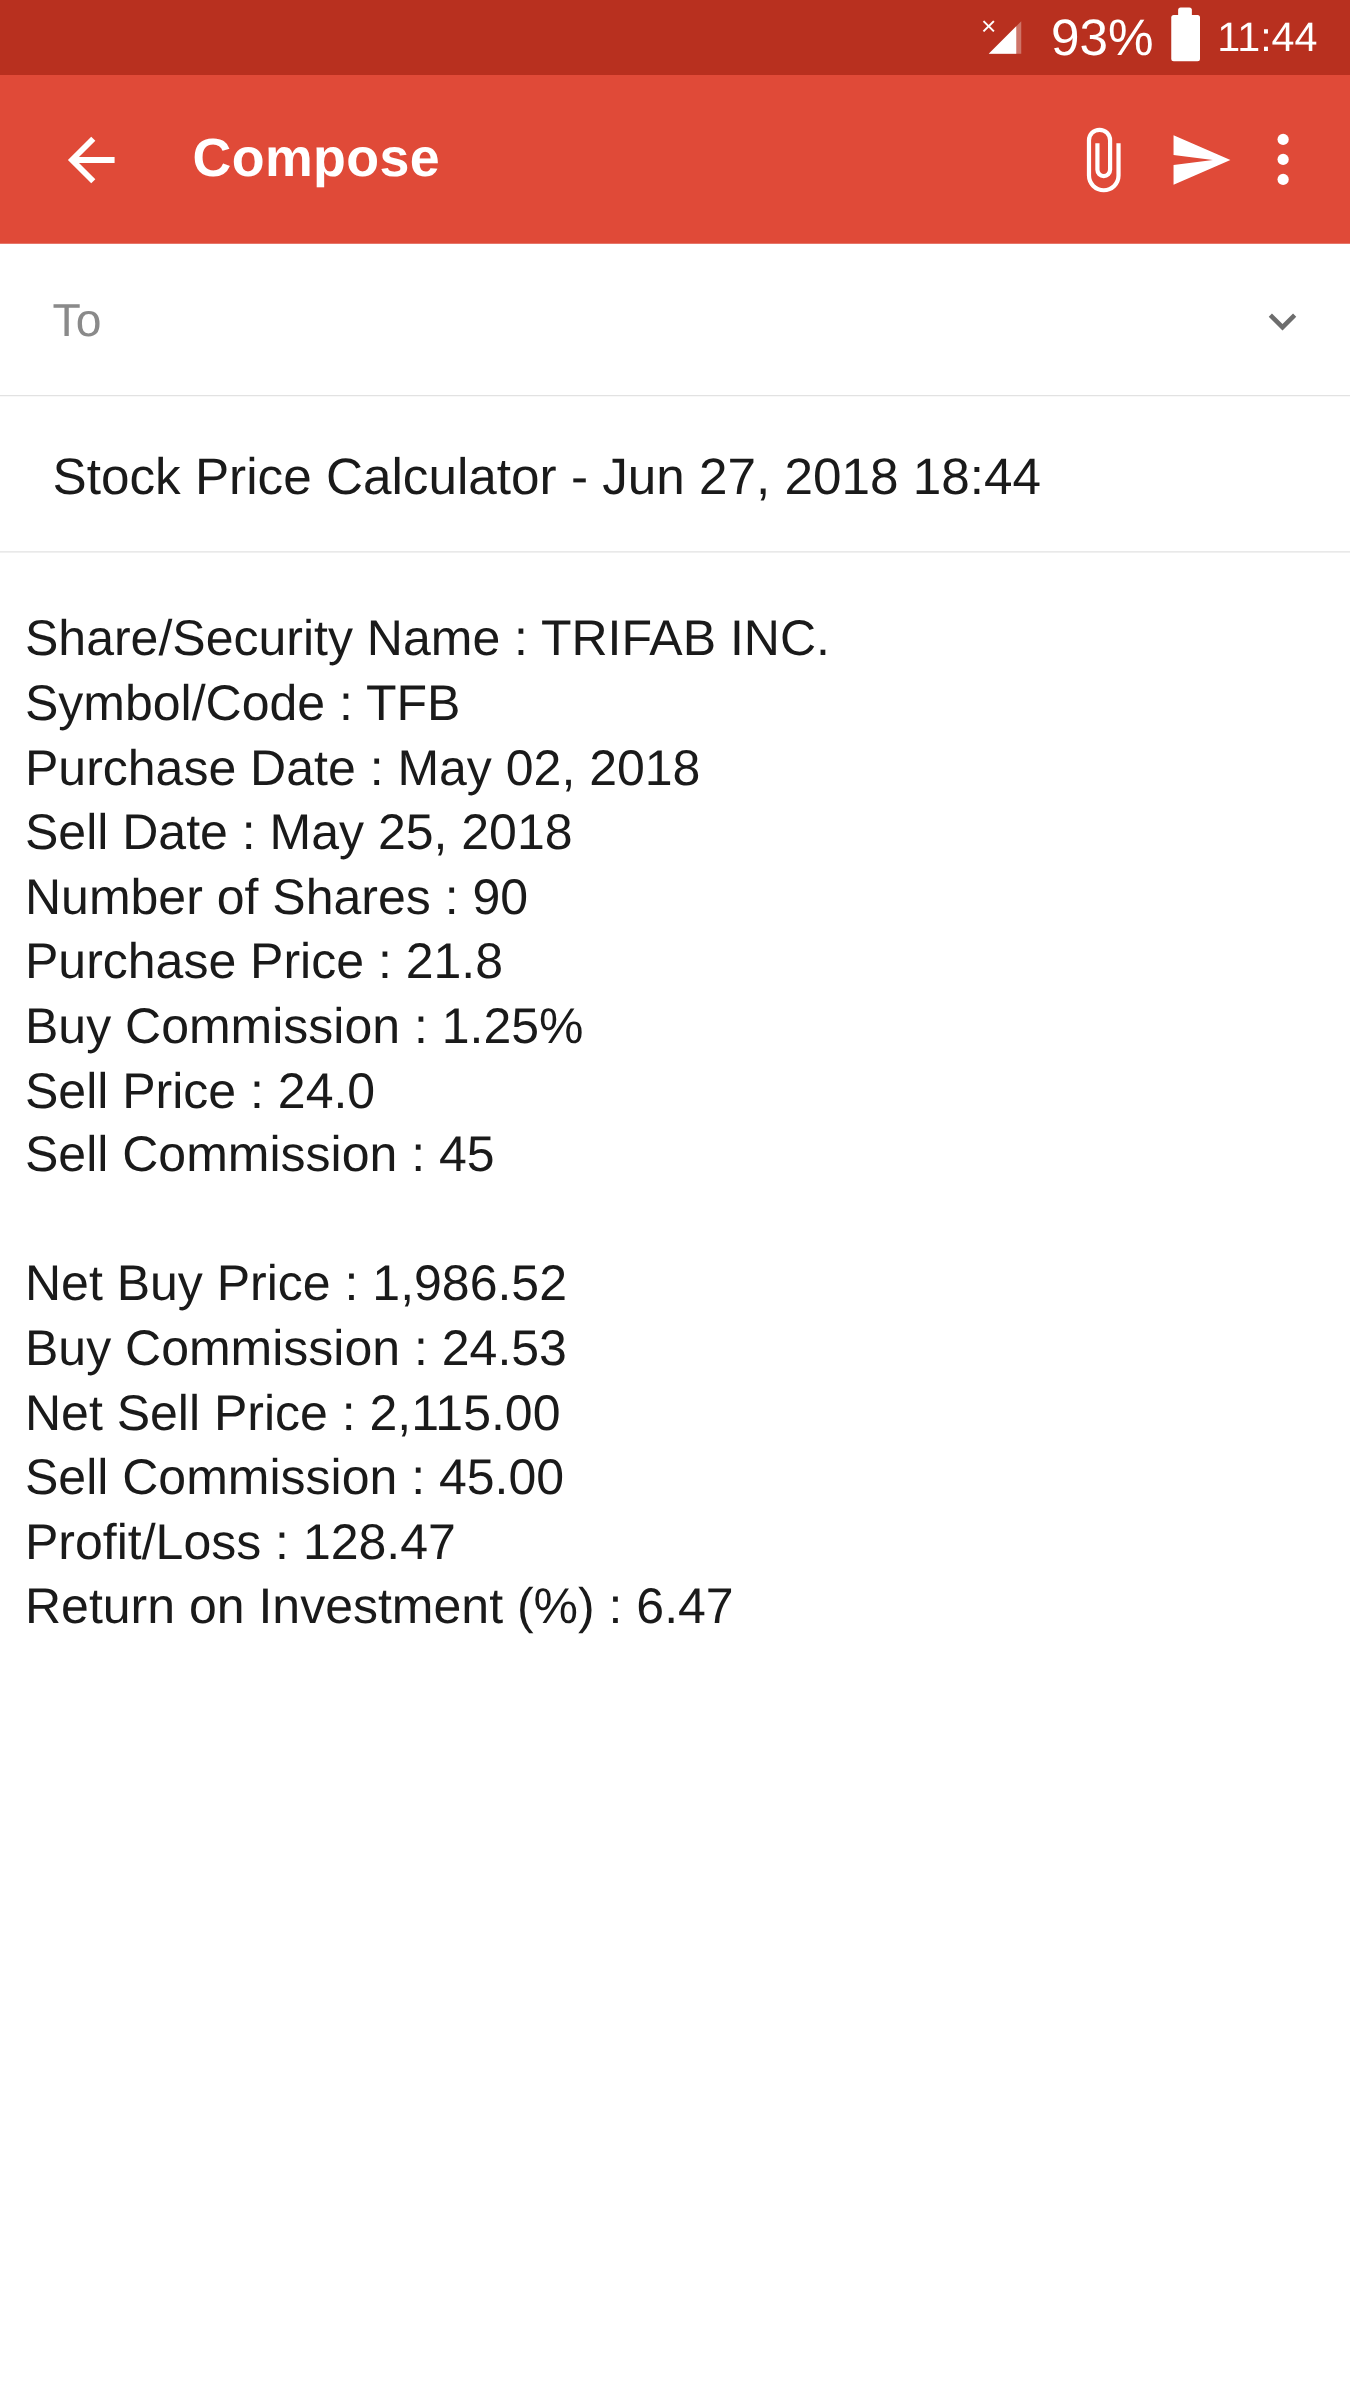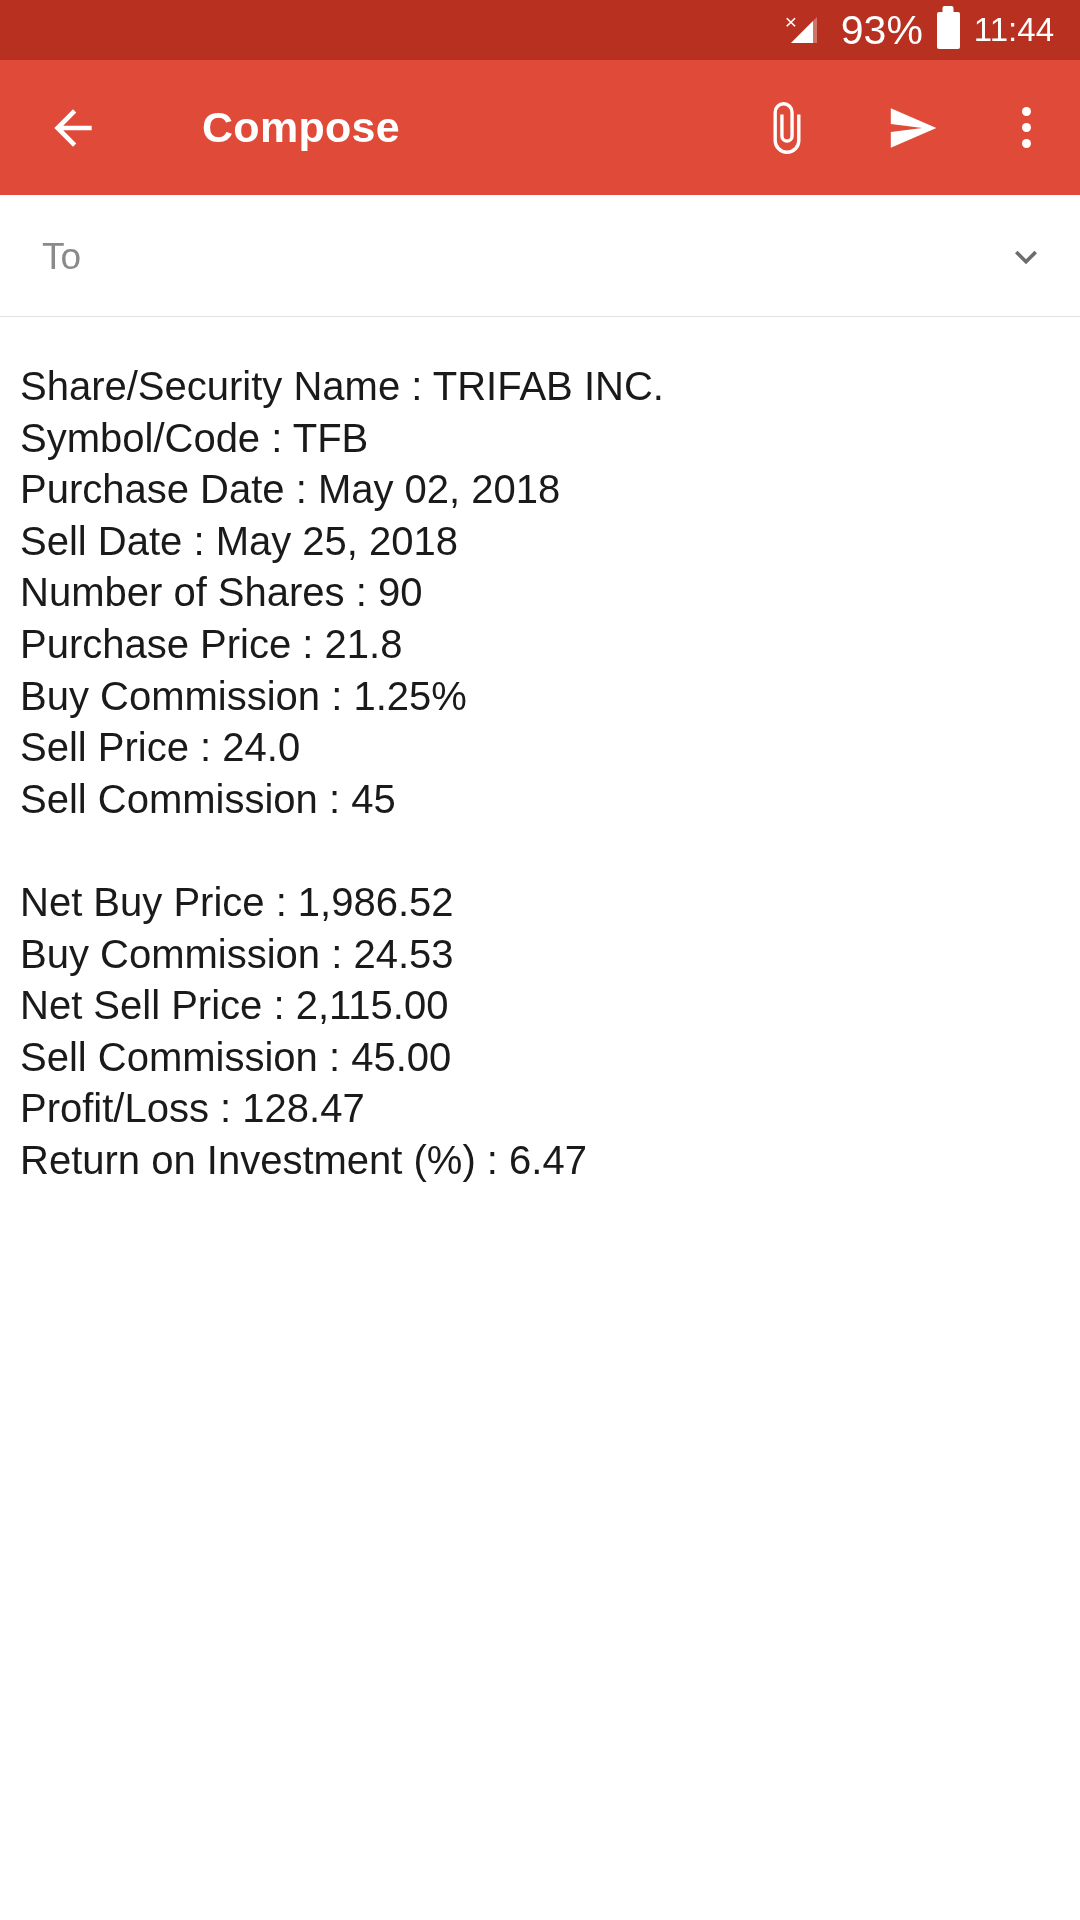--- a/index.html
+++ b/index.html
@@ -47,21 +47,20 @@
   }
   .clock { font-size:33px; }
 
   
   .app-bar {
     height:135px; width:100%;
     background:#e04a38;
     display:flex; align-items:center;
     padding:0 28px 0 40px;
     color:#ffffff;
-    gap:48px;
   }
   .back-btn { width:66px; height:66px; display:flex; align-items:center; justify-content:center; }
   .app-title {
     font-size:43px; font-weight:bold; letter-spacing:0.3px;
     margin-left:48px; flex:1; color:#ffffff;
   }
   .bar-action { width:78px; height:78px; display:flex; align-items:center; justify-content:center; }
   .overflow-dots { width:52px; height:78px; display:flex; flex-direction:column;
                    align-items:center; justify-content:center; gap:7px; }
   .overflow-dots i { display:block; width:9px; height:9px; border-radius:50%; background:#ffffff; }
@@ -146,20 +145,23 @@
 
   <div class="to-row">
     <span class="to-label">To</span>
     <span class="chev">
       <svg width="44" height="44" viewBox="0 0 24 24">
         <path d="M7.4 8.6L12 13.2l4.6-4.6L18 10l-6 6-6-6z" fill="#6d6d6d"></path>
       </svg>
     </span>
   </div>
 
+  <div class="subject-row">
+    <div class="subject-text">Stock Price Calculator - Jun 27, 2018 18:44</div>
+  </div>
 
   <div class="body-row">
     <div class="body-text">Share/Security Name : TRIFAB INC.
 Symbol/Code : TFB
 Purchase Date : May 02, 2018
 Sell Date : May 25, 2018
 Number of Shares : 90
 Purchase Price : 21.8
 Buy Commission : 1.25%
 Sell Price : 24.0

